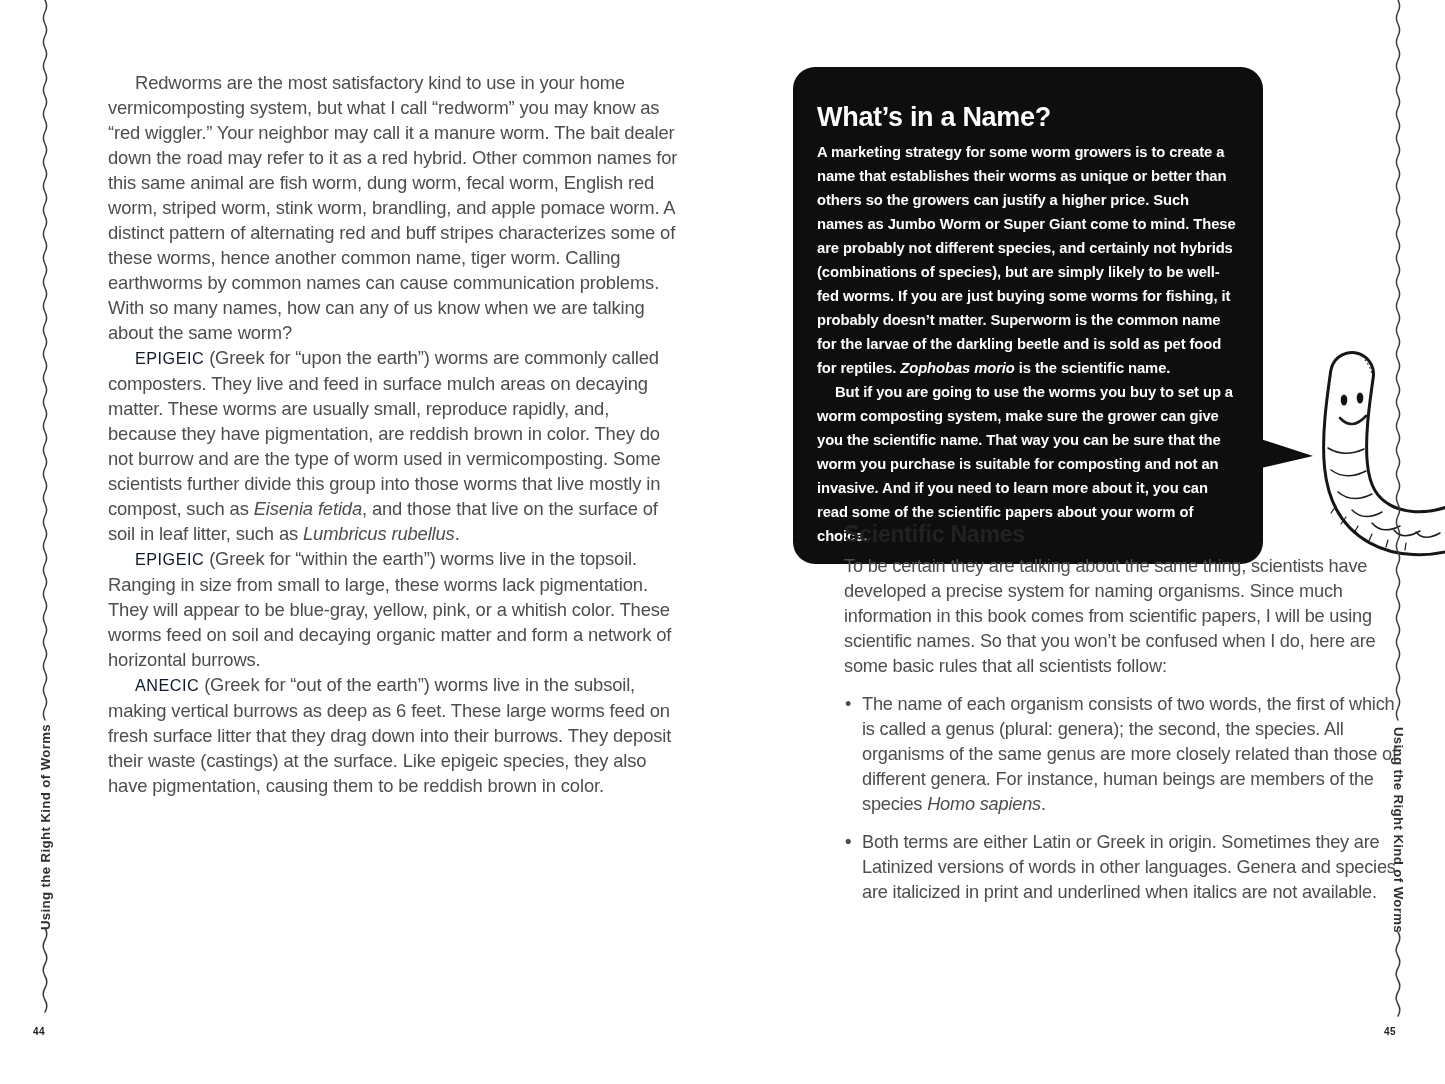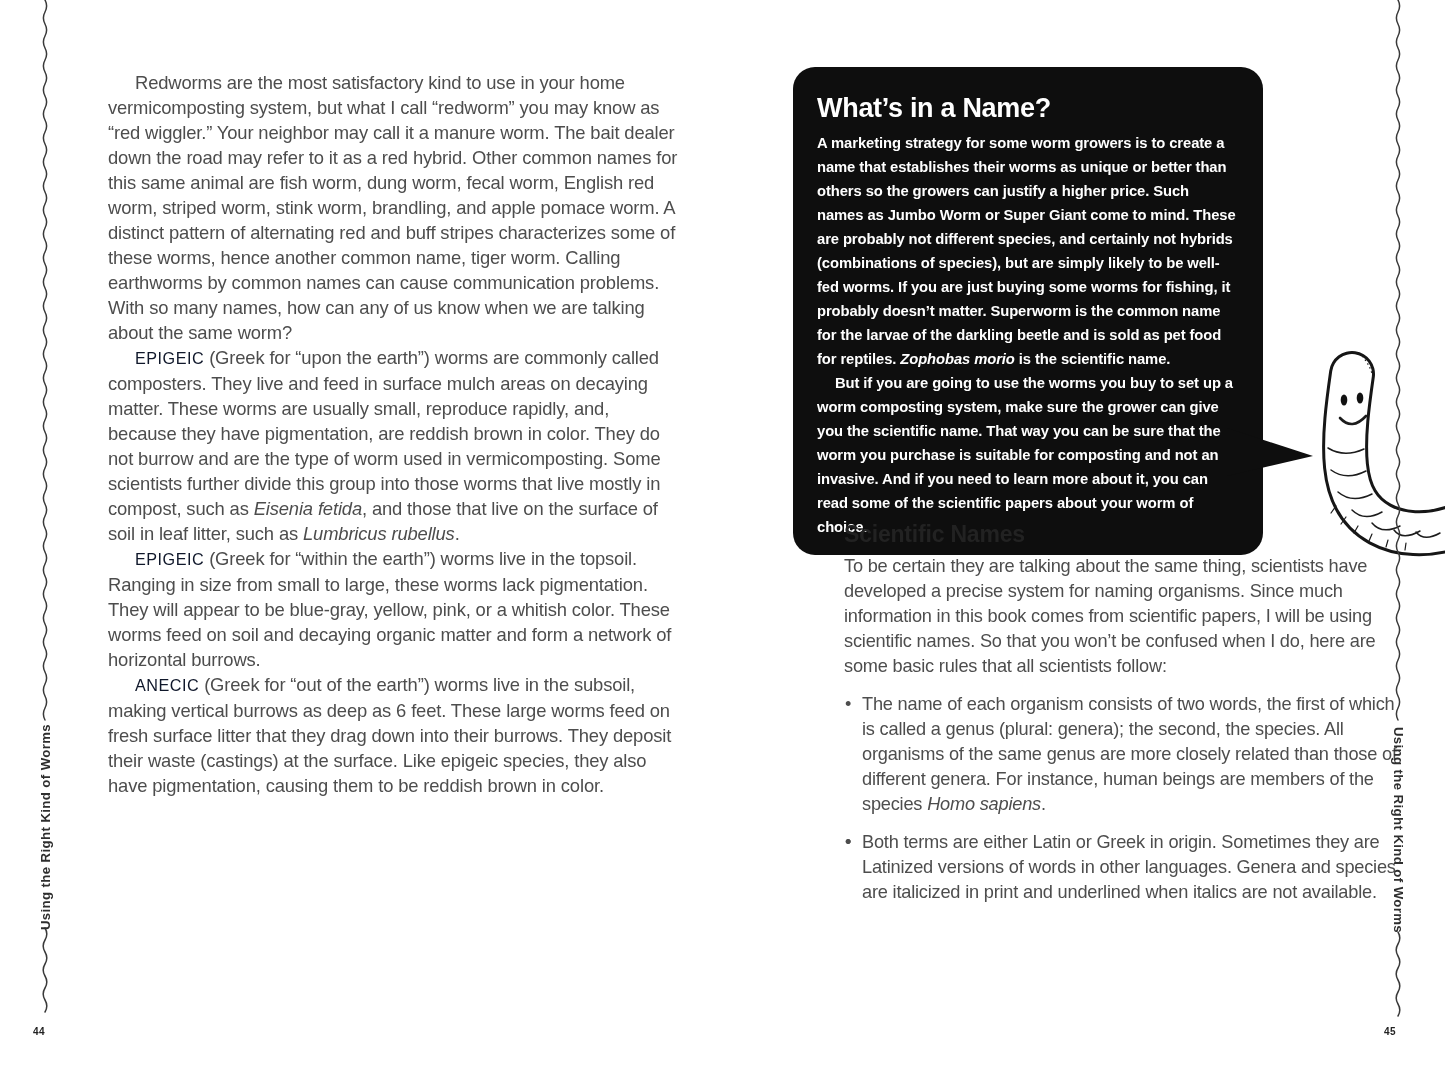--- a/index.html
+++ b/index.html
@@ -21,21 +21,21 @@
   
   .col-left{position:absolute;left:108px;top:70px;width:572px;font-size:18.4px;line-height:25px;letter-spacing:-0.15px;}
   .para{margin:0;text-indent:0;}
   .col-left .para.indent{text-indent:27px;}
   .seg-i{font-style:italic;}
   .seg-l{font-weight:400;color:#0f172a;font-size:0.88em;letter-spacing:0.5px;}
 
   
   .callout{position:absolute;left:793px;top:67px;width:470px;min-height:404px;background:var(--callout_bg);
            border-radius:22px;padding:18px 24px 16px;color:#fff;}
-  .callout-title{margin:8px 0 8px;font-size:27px;line-height:30px;font-weight:700;letter-spacing:-0.3px;color:#fff;}
+  .callout-title{margin:17px 0 8px;font-size:27px;line-height:30px;font-weight:700;letter-spacing:-0.3px;color:#fff;}
   .callout .para{font-size:14.8px;line-height:24px;font-weight:700;letter-spacing:-0.1px;}
   .callout .para.indent{text-indent:18px;}
   .tail-svg{position:absolute;left:1220px;top:420px;}
 
   
   .col-right{position:absolute;left:844px;top:521px;width:566px;font-size:18.2px;line-height:25px;letter-spacing:-0.2px;}
   .section-heading{margin:0 0 7px;font-size:23px;line-height:26px;font-weight:700;color:var(--heading_text);letter-spacing:-0.2px;}
   .bullets{margin-top:0;}
   .bullet-item{position:relative;padding-left:18px;margin-top:13px;}
   .bullet-item .marker{position:absolute;left:1px;top:0;}

